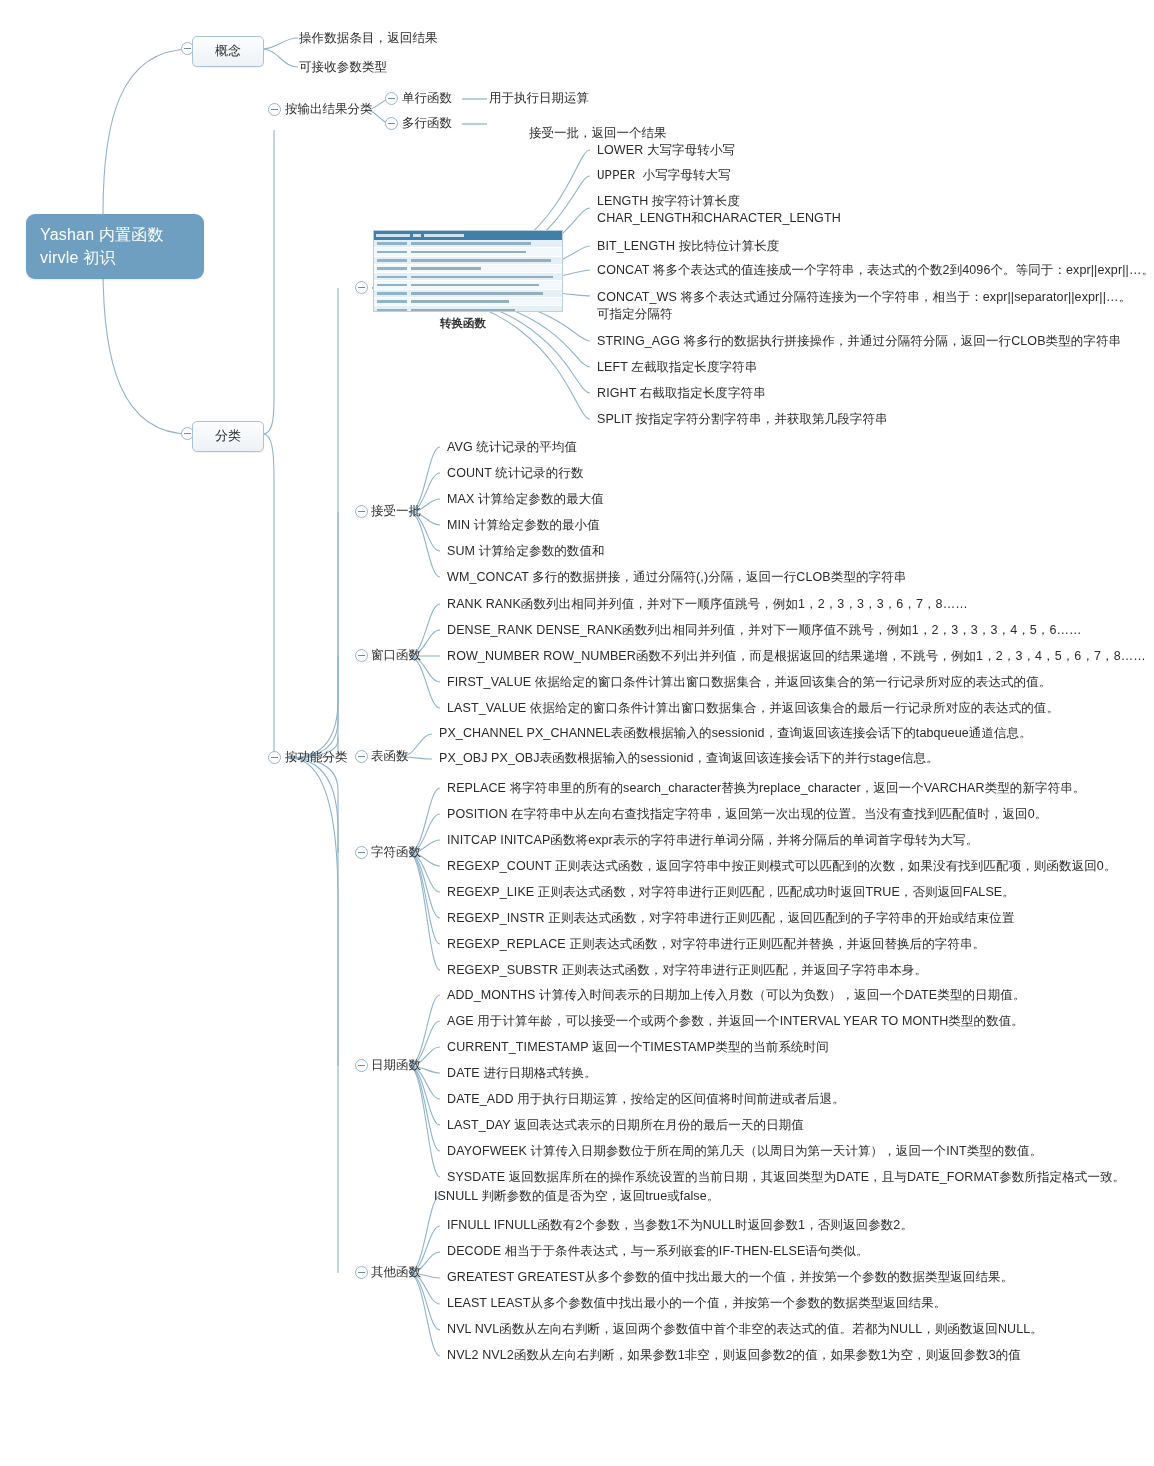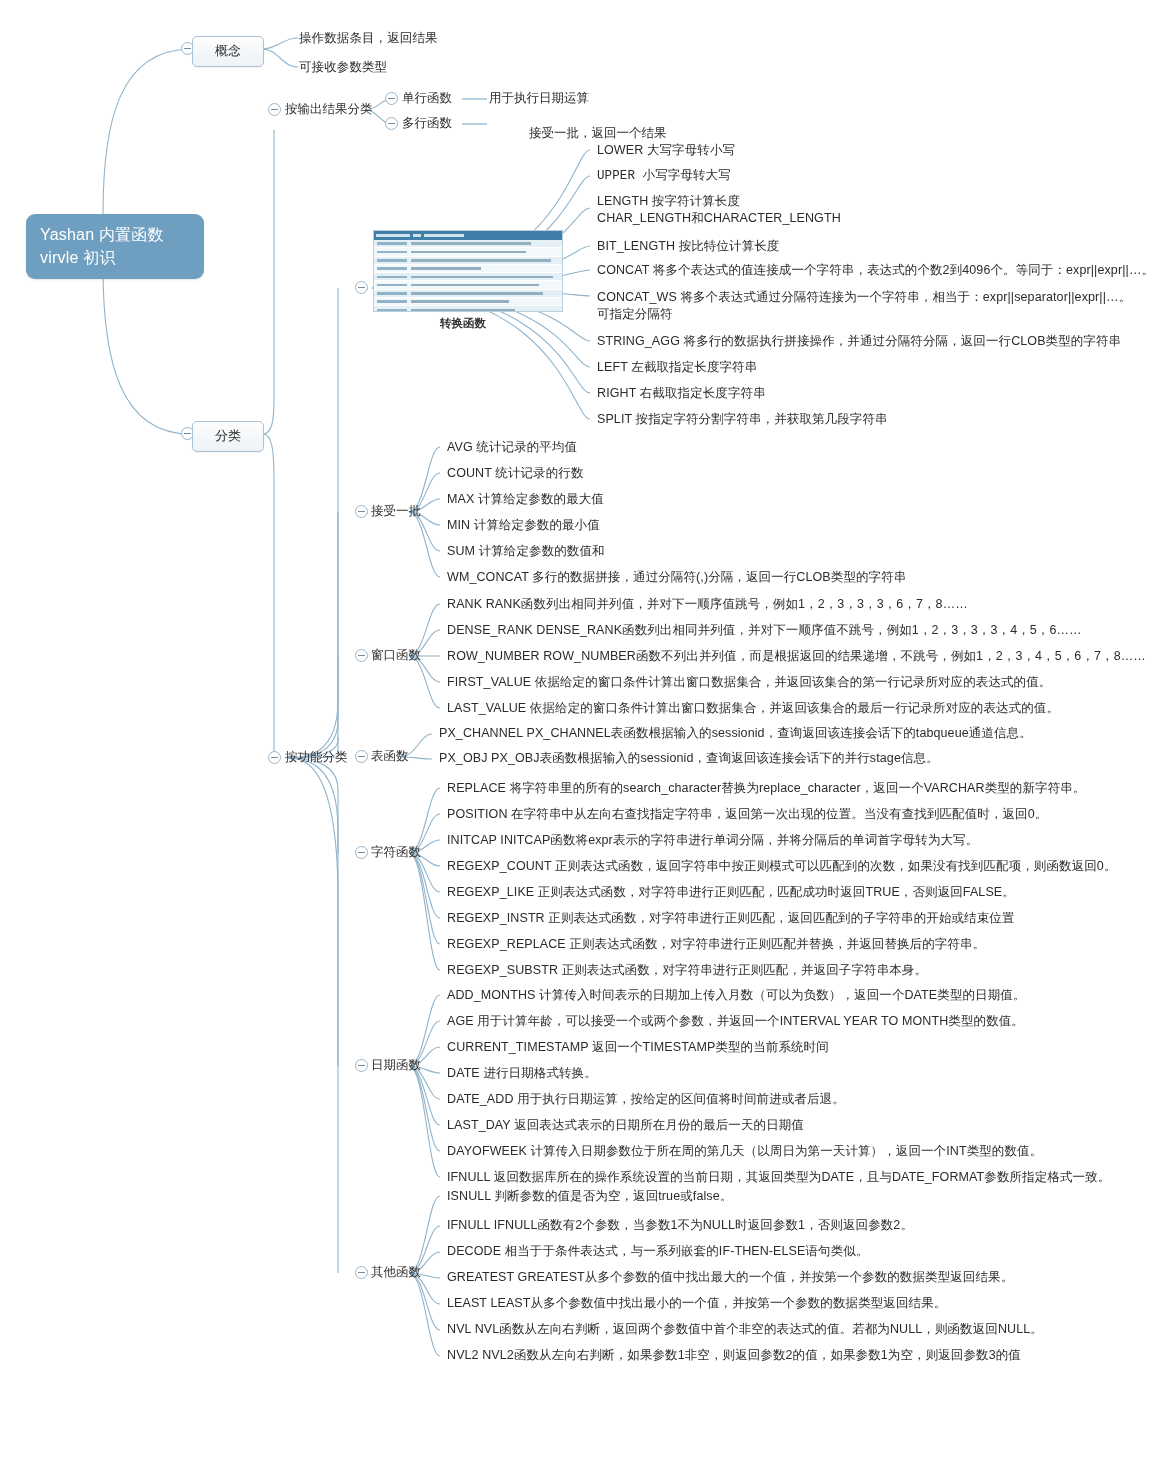--- a/index.html
+++ b/index.html
@@ -343,25 +343,25 @@
 
   <div class="toggle" style="left:355px; top:1059px;"></div>
   <div class="node branch-node" style="left:371px; top:1058px;">日期函数</div>
   <div class="node leaf-node" style="left:447px; top:988px;">ADD_MONTHS 计算传入时间表示的日期加上传入月数（可以为负数），返回一个DATE类型的日期值。</div>
   <div class="node leaf-node" style="left:447px; top:1014px;">AGE 用于计算年龄，可以接受一个或两个参数，并返回一个INTERVAL YEAR TO MONTH类型的数值。</div>
   <div class="node leaf-node" style="left:447px; top:1040px;">CURRENT_TIMESTAMP 返回一个TIMESTAMP类型的当前系统时间</div>
   <div class="node leaf-node" style="left:447px; top:1066px;">DATE 进行日期格式转换。</div>
   <div class="node leaf-node" style="left:447px; top:1092px;">DATE_ADD 用于执行日期运算，按给定的区间值将时间前进或者后退。</div>
   <div class="node leaf-node" style="left:447px; top:1118px;">LAST_DAY 返回表达式表示的日期所在月份的最后一天的日期值</div>
   <div class="node leaf-node" style="left:447px; top:1144px;">DAYOFWEEK 计算传入日期参数位于所在周的第几天（以周日为第一天计算），返回一个INT类型的数值。</div>
-  <div class="node leaf-node" style="left:447px; top:1170px;">IFNULL 返回数据库所在的操作系统设置的当前日期，其返回类型为DATE，且与DATE_FORMAT参数所指定格式一致。</div>
+  <div class="node leaf-node" style="left:447px; top:1170px;">SYSDATE 返回数据库所在的操作系统设置的当前日期，其返回类型为DATE，且与DATE_FORMAT参数所指定格式一致。</div>
 
   <div class="toggle" style="left:355px; top:1266px;"></div>
   <div class="node branch-node" style="left:371px; top:1265px;">其他函数</div>
-  <div class="node leaf-node" style="left:447px; top:1189px;">ISNULL 判断参数的值是否为空，返回true或false。</div>
+  <div class="node leaf-node" style="left:434px; top:1189px;">ISNULL 判断参数的值是否为空，返回true或false。</div>
   <div class="node leaf-node" style="left:447px; top:1218px;">IFNULL IFNULL函数有2个参数，当参数1不为NULL时返回参数1，否则返回参数2。</div>
   <div class="node leaf-node" style="left:447px; top:1244px;">DECODE 相当于于条件表达式，与一系列嵌套的IF-THEN-ELSE语句类似。</div>
   <div class="node leaf-node" style="left:447px; top:1270px;">GREATEST GREATEST从多个参数的值中找出最大的一个值，并按第一个参数的数据类型返回结果。</div>
   <div class="node leaf-node" style="left:447px; top:1296px;">LEAST LEAST从多个参数值中找出最小的一个值，并按第一个参数的数据类型返回结果。</div>
   <div class="node leaf-node" style="left:447px; top:1322px;">NVL NVL函数从左向右判断，返回两个参数值中首个非空的表达式的值。若都为NULL，则函数返回NULL。</div>
   <div class="node leaf-node" style="left:447px; top:1348px;">NVL2 NVL2函数从左向右判断，如果参数1非空，则返回参数2的值，如果参数1为空，则返回参数3的值</div>
 
 </div>
 
 </body></html>

